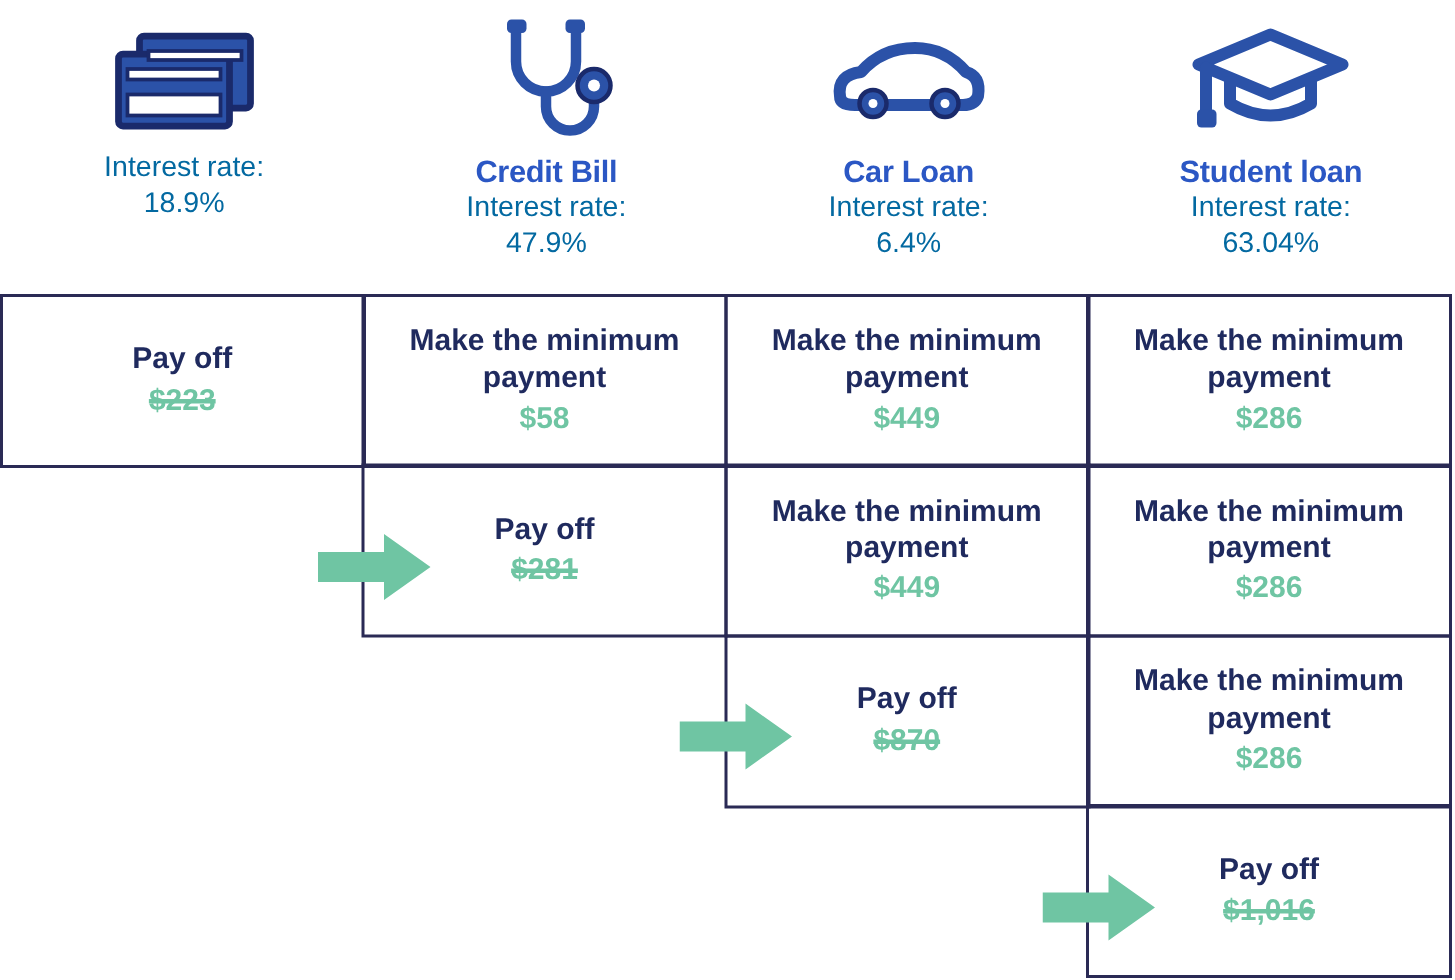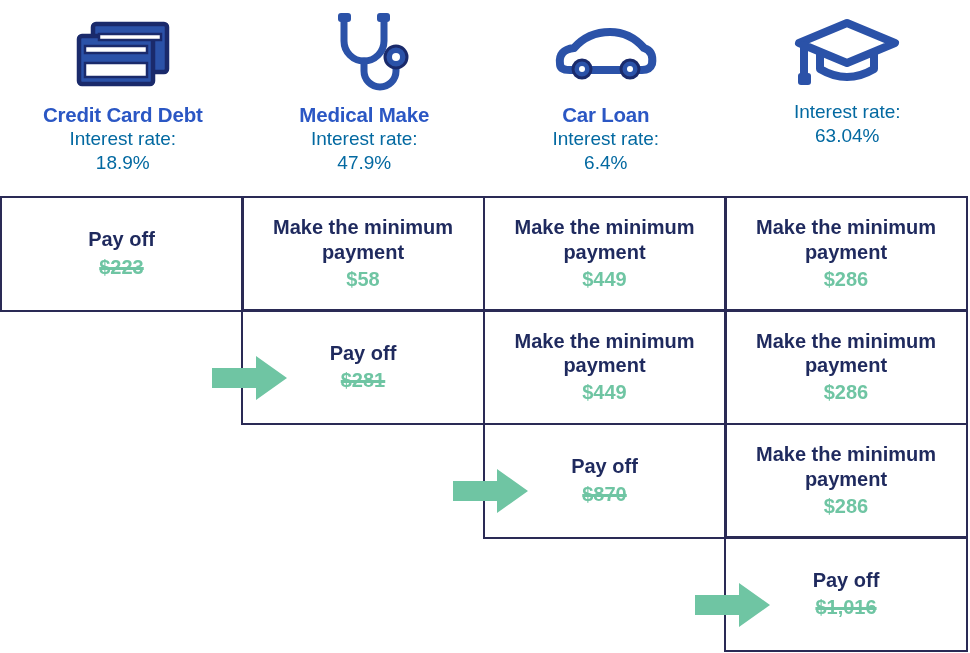--- a/index.html
+++ b/index.html
@@ -164,39 +164,38 @@
         <svg width="104" height="72" viewBox="0 0 104 72">
           <g fill="none" stroke="#1A2A6B" stroke-width="4.5" stroke-linejoin="round">
             <rect x="22" y="6" width="74" height="48" rx="3" fill="#2B52A8"></rect>
             <rect x="8" y="18" width="74" height="48" rx="3" fill="#2B52A8"></rect>
           </g>
           <rect x="14" y="28" width="62" height="7" fill="#FFFFFF" stroke="#1A2A6B" stroke-width="2.5"></rect>
           <rect x="14" y="45" width="62" height="14" fill="#FFFFFF" stroke="#1A2A6B" stroke-width="2.5"></rect>
           <rect x="28" y="16" width="62" height="6" fill="#FFFFFF" stroke="#1A2A6B" stroke-width="2.5"></rect>
         </svg>
       </div>
-      <div class="debt-title">Credit Card Debt</div>
       <div class="debt-rate-label">Interest rate:</div>
       <div class="debt-rate-value">18.9%</div>
     </div>
 
     <div class="debt-header">
       <div class="icon-box">
         <svg width="104" height="90" viewBox="0 0 104 90">
           <g fill="none" stroke="#2B52A8" stroke-width="7" stroke-linecap="round">
             <path d="M32 8 L32 32 A20 20 0 0 0 72 32 L72 8"></path>
             <path d="M52 52 L52 62 A16 16 0 0 0 84 62 L84 56"></path>
           </g>
           <circle cx="84" cy="48" r="11" fill="#2B52A8" stroke="#1A2A6B" stroke-width="3"></circle>
           <circle cx="84" cy="48" r="4" fill="#FFFFFF"></circle>
           <rect x="26" y="4" width="13" height="9" rx="3" fill="#2B52A8"></rect>
           <rect x="65" y="4" width="13" height="9" rx="3" fill="#2B52A8"></rect>
         </svg>
       </div>
-      <div class="debt-title">Medical Make</div>
+      <div class="debt-title">Credit Bill</div>
       <div class="debt-rate-label">Interest rate:</div>
       <div class="debt-rate-value">47.9%</div>
     </div>
 
     <div class="debt-header">
       <div class="icon-box">
         <svg width="112" height="60" viewBox="0 0 112 60">
           <path d="M10 40 Q8 26 24 24 Q38 8 60 8 Q80 8 94 24 Q104 27 102 40 Q100 46 92 46 L20 46 Q10 46 10 40 Z" fill="none" stroke="#2B52A8" stroke-width="8" stroke-linejoin="round"></path>
           <circle cx="32" cy="45" r="9" fill="#2B52A8" stroke="#1A2A6B" stroke-width="3"></circle>
           <circle cx="32" cy="45" r="3" fill="#FFFFFF"></circle>
@@ -211,20 +210,21 @@
 
     <div class="debt-header">
       <div class="icon-box">
         <svg width="110" height="78" viewBox="0 0 110 78">
           <path d="M55 8 L103 28 L55 48 L7 28 Z" fill="none" stroke="#2B52A8" stroke-width="8" stroke-linejoin="round"></path>
           <path d="M28 36 L28 54 Q55 70 82 54 L82 36" fill="none" stroke="#2B52A8" stroke-width="8" stroke-linejoin="round"></path>
           <path d="M12 30 L12 62" fill="none" stroke="#2B52A8" stroke-width="8" stroke-linecap="round"></path>
           <rect x="6" y="58" width="13" height="12" rx="3" fill="#2B52A8"></rect>
         </svg>
       </div>
+      <div class="debt-title">Student loan</div>
       <div class="debt-rate-label">Interest rate:</div>
       <div class="debt-rate-value">63.04%</div>
     </div>
 
   </div>
 
   <div id="grid">
 
     <div class="grid-row r0">
       <div class="cell bordered">

